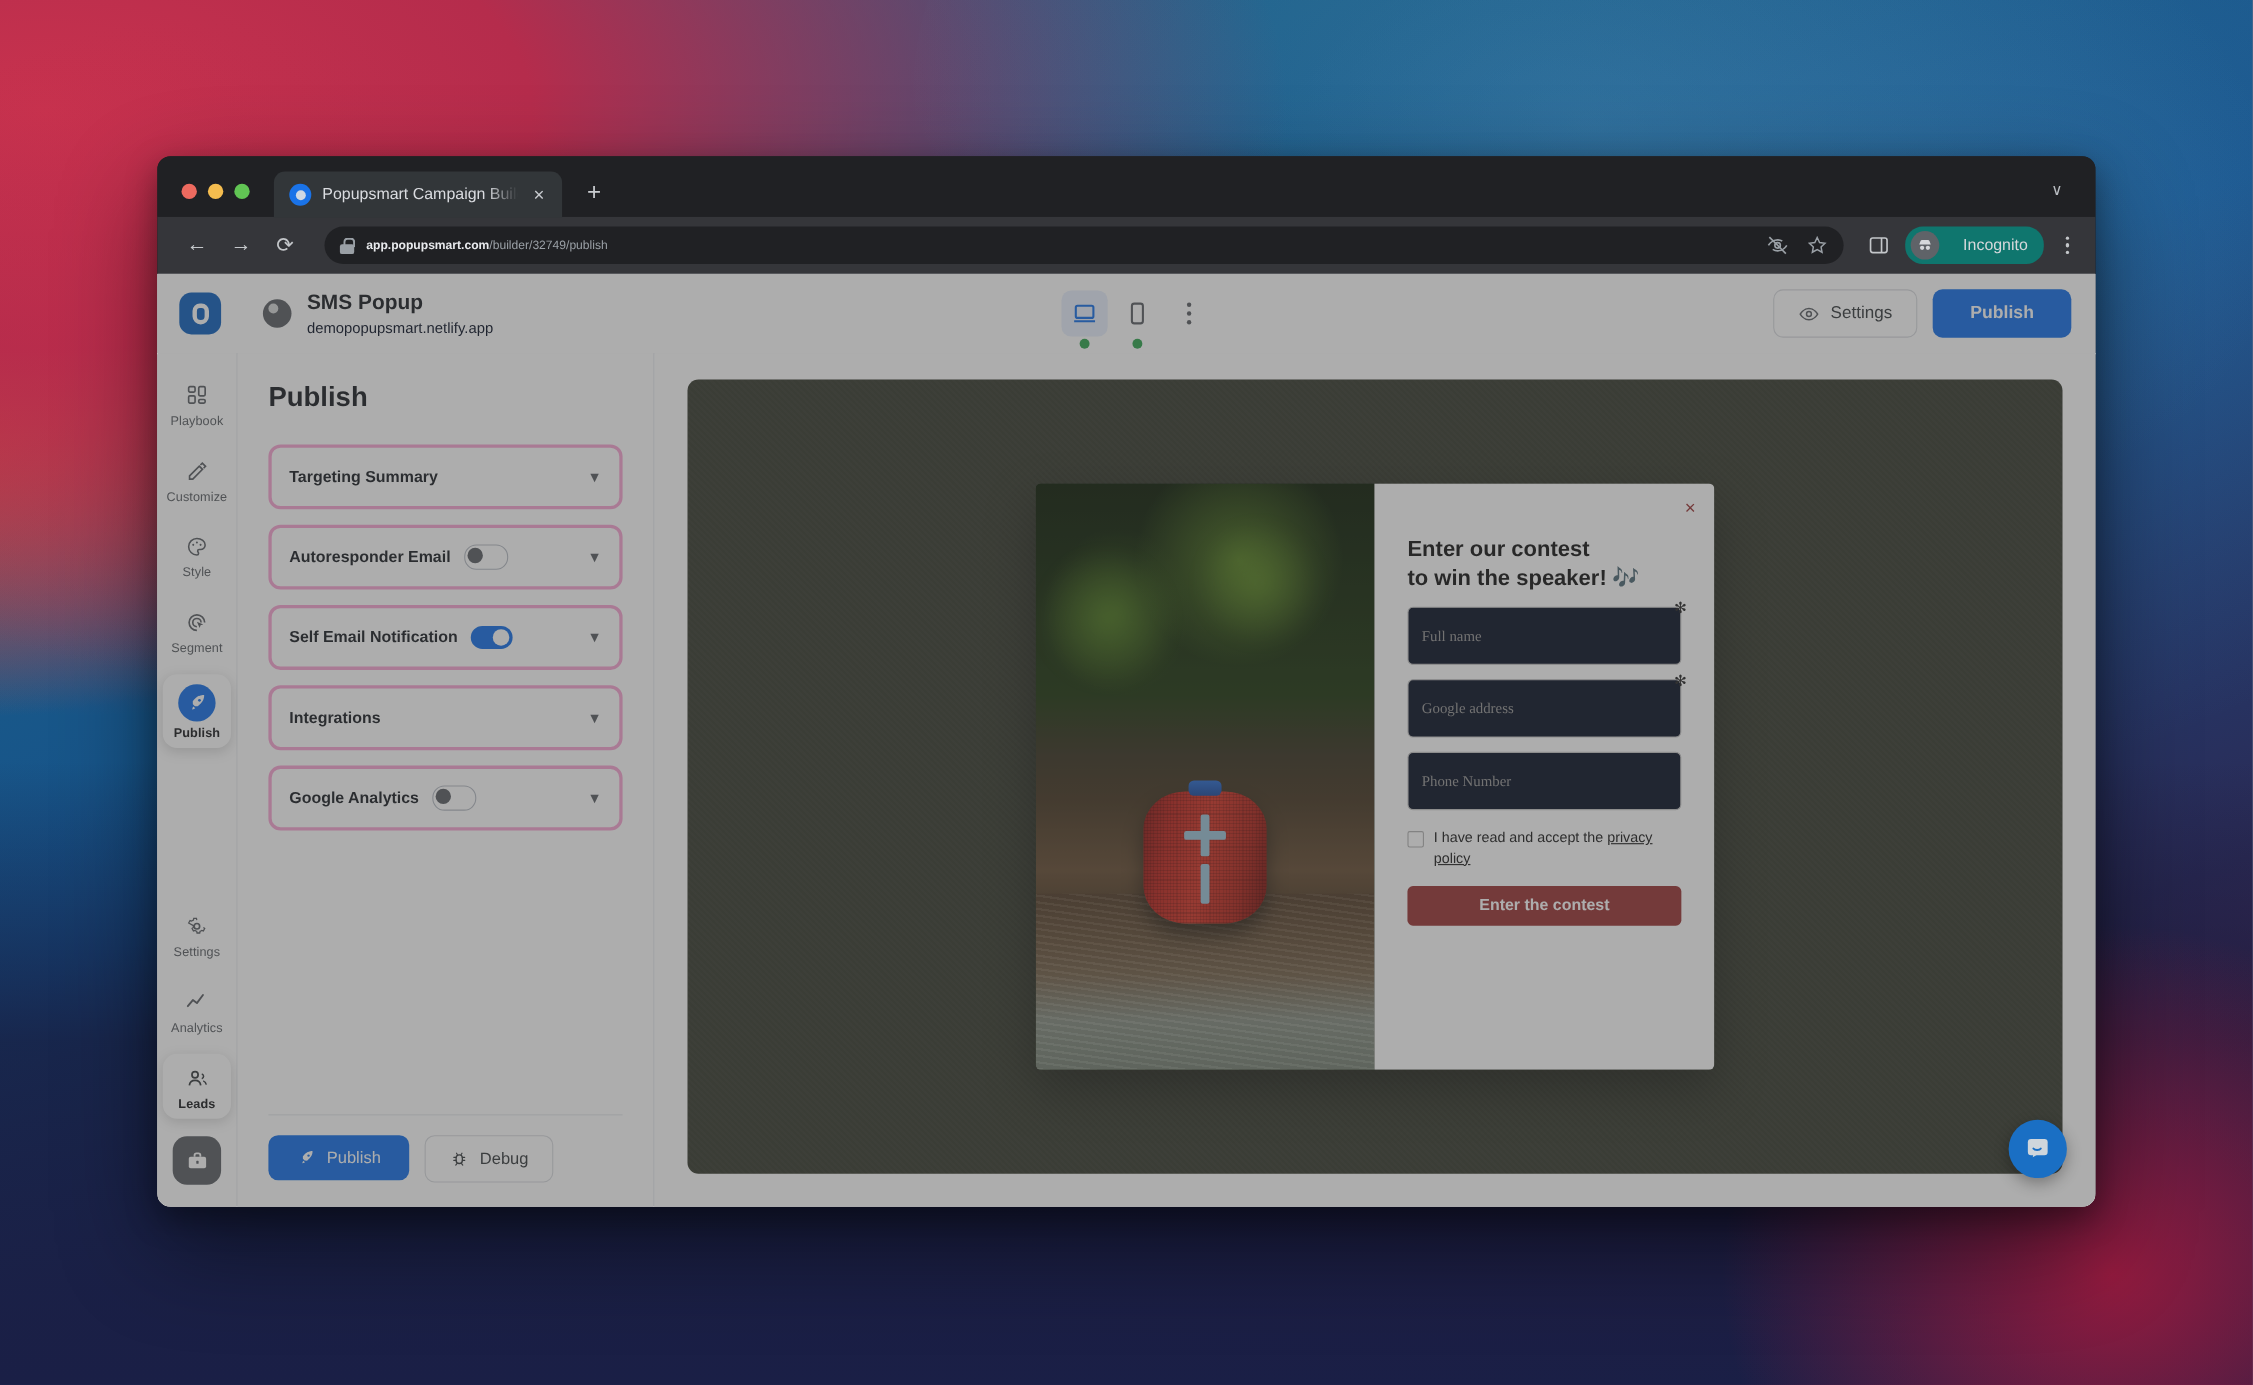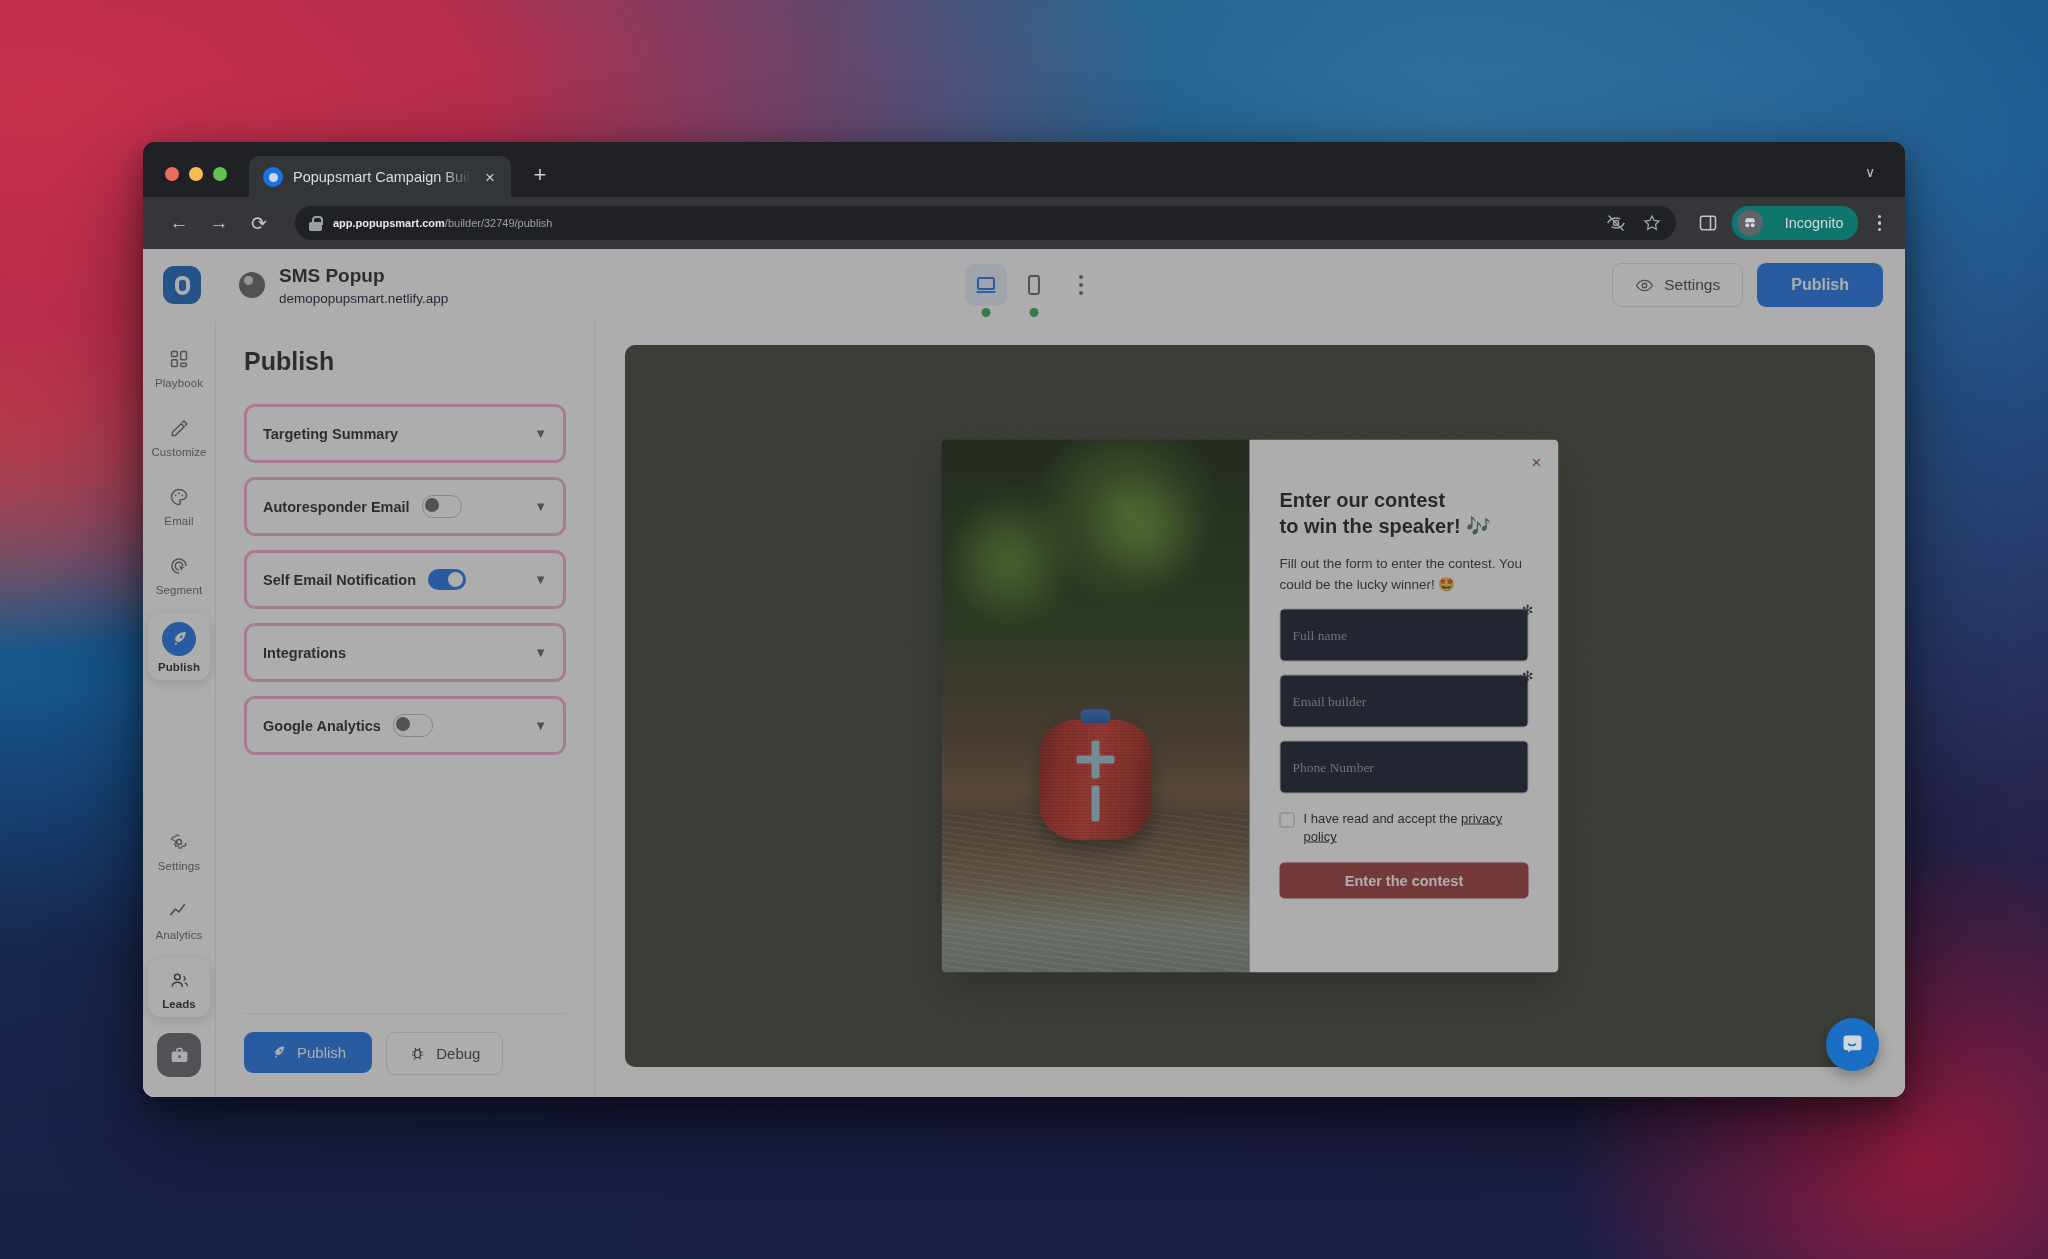--- a/index.html
+++ b/index.html
@@ -462,21 +462,21 @@
 
         <div class="rail-item">
           <span class="rail-ico">
             <svg width="20" height="20" viewBox="0 0 24 24">
               <path d="M12 3a9 9 0 1 0 0 18c1.2 0 1.8-.8 1.8-1.7 0-1.3-1-1.7-1-2.7 0-.8.7-1.5 1.6-1.5H16a5 5 0 0 0 5-5C21 6.2 17 3 12 3z" stroke="#5f6368" stroke-width="1.7" fill="none"></path>
               <circle cx="8" cy="10" r="1.1" fill="#5f6368"></circle>
               <circle cx="12" cy="7.5" r="1.1" fill="#5f6368"></circle>
               <circle cx="16" cy="10" r="1.1" fill="#5f6368"></circle>
             </svg>
           </span>
-          <span class="rail-label">Email</span>
+          <span class="rail-label">Style</span>
         </div>
 
         <div class="rail-item">
           <span class="rail-ico">
             <svg width="20" height="20" viewBox="0 0 24 24">
               <path d="M20.5 12a8.5 8.5 0 1 0-8.5 8.5" stroke="#5f6368" stroke-width="1.8" fill="none"></path>
               <path d="M16.5 12a4.5 4.5 0 1 0-4.5 4.5" stroke="#5f6368" stroke-width="1.8" fill="none"></path>
               <path d="M12 11l7 3-3 1-1 3z" fill="#5f6368"></path>
             </svg>
           </span>
@@ -605,29 +605,28 @@
             </div>
 
             <div class="popup-form">
               <div class="popup-close">×</div>
 
               <div class="popup-h1">
                 <div>Enter our contest</div>
                 <div>to win the speaker! 🎶</div>
               </div>
 
-              <p class="popup-p">Fill out the form to enter the contest. You could be the lucky winner! 🤩</p>
 
               <div class="field-wrap">
                 <div class="field">Full name</div>
                 <span class="req-star">✻</span>
               </div>
 
               <div class="field-wrap">
-                <div class="field">Email builder</div>
+                <div class="field">Google address</div>
                 <span class="req-star">✻</span>
               </div>
 
               <div class="field-wrap">
                 <div class="field">Phone Number</div>
               </div>
 
               <div class="consent">
                 <span class="consent-box"></span>
                 <span class="consent-txt"><span>I have read and accept the</span> <u>privacy policy</u></span>

